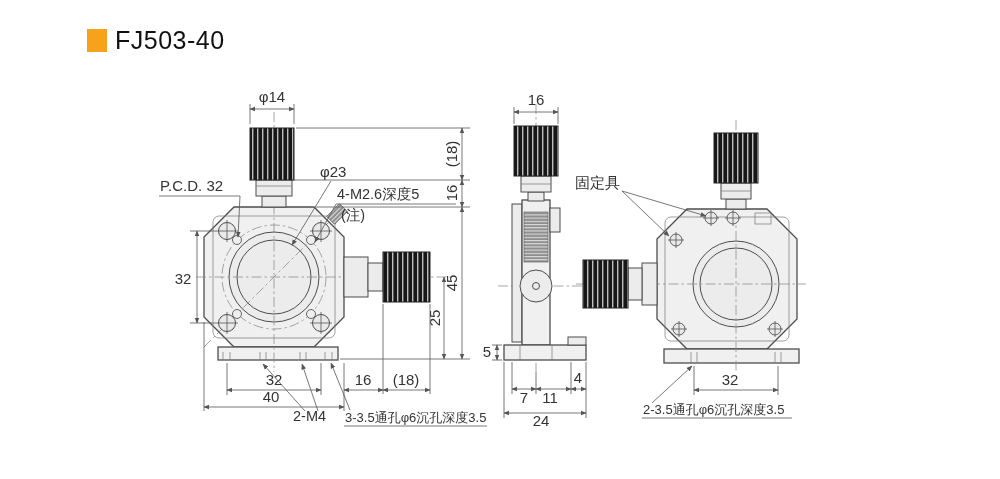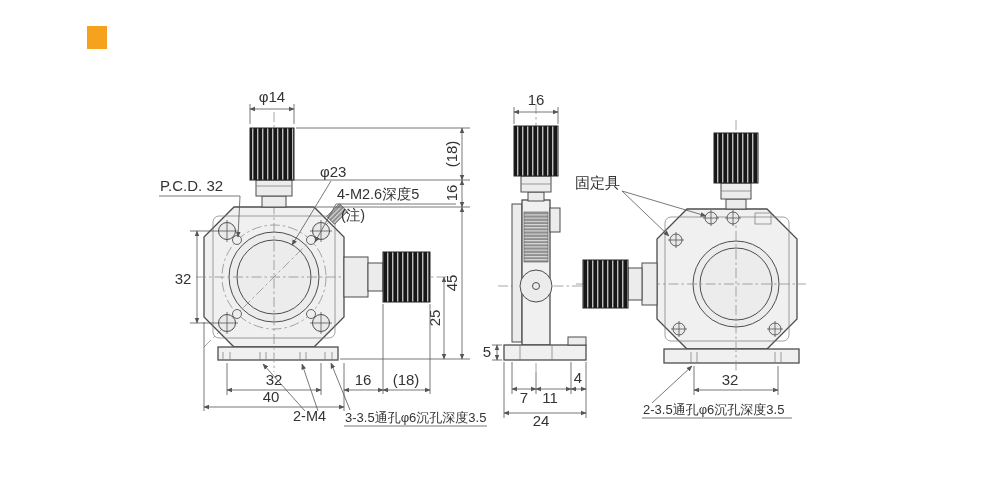--- a/index.html
+++ b/index.html
@@ -18,20 +18,21 @@
   text.lbl{font-family:"Liberation Sans",sans-serif;font-size:15px;fill:#333;text-anchor:middle;}
   text.lbl-l{text-anchor:start;}
   text.sm{font-size:13px;}
   text.md{font-size:14.5px;}
 </style>
 </head>
 <body>
 
 <div class="header">
   <span class="bullet" style="background: rgb(246, 162, 29);"></span>
+  <span class="title">FJ503-40</span>
 </div>
 
 <svg width="1000" height="479" viewBox="0 0 1000 479">
   <defs>
     <marker id="arr" viewBox="0 0 10 10" refX="9" refY="5" markerWidth="7.5" markerHeight="7.5" orient="auto-start-reverse">
       <path d="M0 1 L10 5 L0 9 Z" fill="#555"></path>
     </marker>
     <pattern id="knurlV" width="5" height="10" patternUnits="userSpaceOnUse">
       <rect width="5" height="10" fill="#171717"></rect>
       <rect x="2" width="1.4" height="10" fill="#bdbdbd"></rect>

